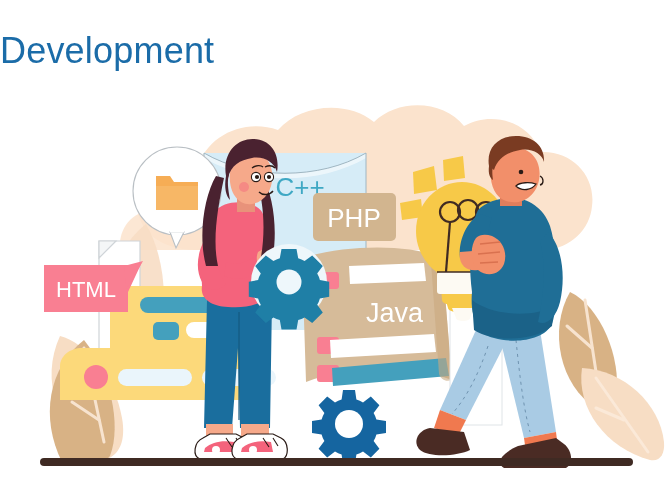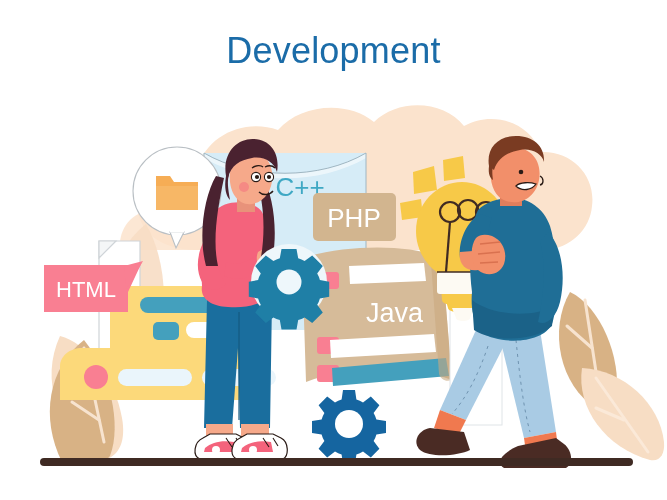--- a/index.html
+++ b/index.html
@@ -3,21 +3,21 @@
 <meta charset="utf-8">
 <style>
   html,body{margin:0;padding:0;background:#ffffff;}
   body{
     width:667px;height:500px;overflow:hidden;
     font-family:"Liberation Sans", sans-serif;
     position:relative;
   }
   #stage{position:absolute;inset:0;width:667px;height:500px;}
   .title{
-    position:absolute;left:0;top:30px;width:667px;text-align:center;
+    position:absolute;left:0;top:30px;width:667px;
     font-size:36px;font-weight:400;letter-spacing:.2px;
     color:#1b6ca8;
     font-family:"Liberation Sans", sans-serif;
   }
   svg.illus{position:absolute;left:0;top:0;width:667px;height:500px;display:block;}
   .lbl{font-family:"Liberation Sans", sans-serif;}
 </style>
 </head>
 <body>
 

